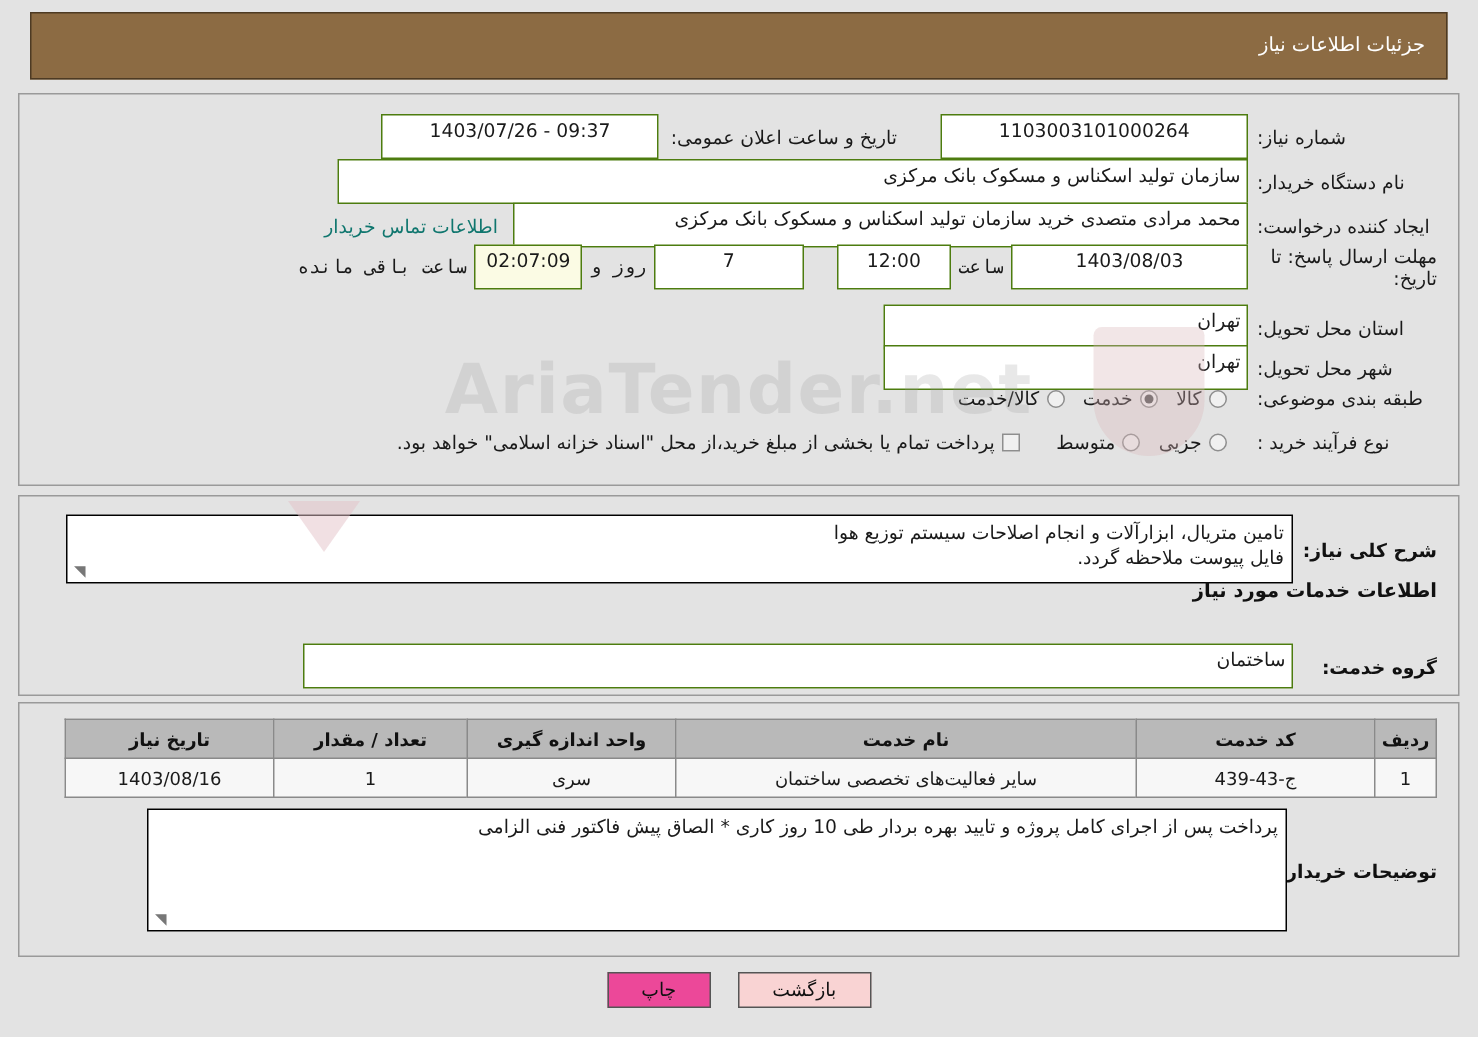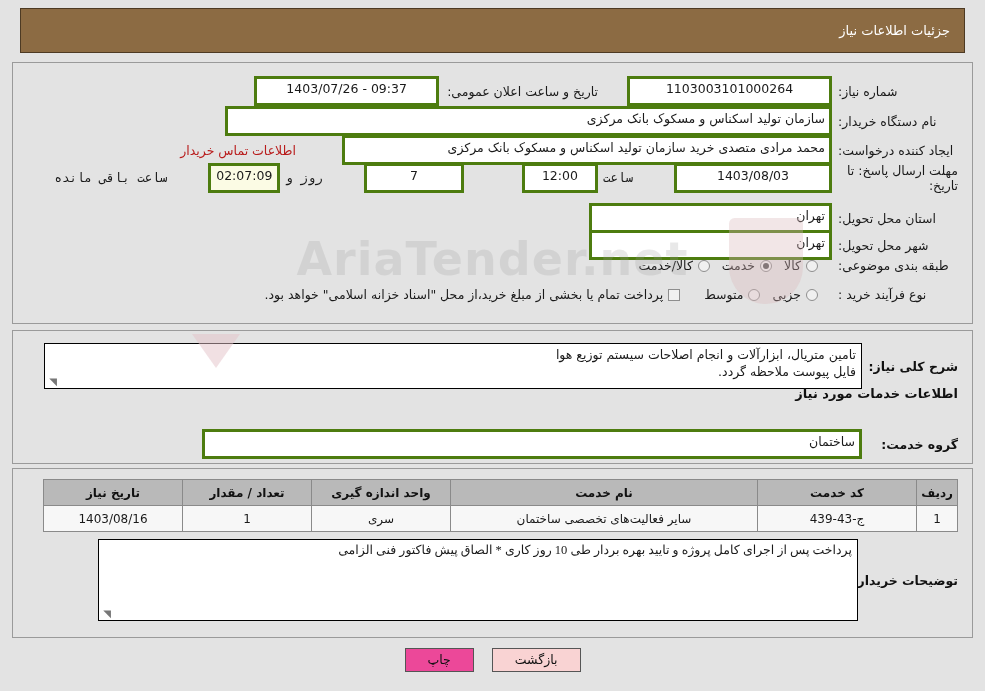--- a/index.html
+++ b/index.html
@@ -62,38 +62,37 @@
     text-align: left;
     white-space: nowrap;
   }
   .lbl-w {
     width: 120px;
     display: inline-block;
     text-align: left;
     padding-left: 6px;
   }
   .fld {
-    border: 3px solid #4d7c0f;
+    border: 1px solid #4d7c0f;
     background: #ffffff;
     height: 30px;
     line-height: 20px;
     font-size: 12.5px;
     color: #1a1a1a;
     box-sizing: border-box;
     padding: 0 4px;
     text-align: center;
     overflow: hidden;
     white-space: nowrap;
-    margin-left: 36px;
   }
   .fld.txt-right { text-align: right; }
   .fld.cream { background: #fbfbe4; }
 
   .link {
-    color: #b91c1c;
+    color: #0f766e;
     font-size: 12.5px;
     white-space: nowrap;
     cursor: pointer;
   }
   .inline-lbl { font-size: 12.5px; color: #1a1a1a; padding: 0 5px; font-family: Liberation Mono, monospace; }
 
   
   .radio {
     width: 12px;
     height: 12px;
@@ -367,21 +366,21 @@
           <td>سایر فعالیت‌های تخصصی ساختمان</td>
           <td>سری</td>
           <td>1</td>
           <td>1403/08/16</td>
         </tr>
       </tbody>
     </table>
 
     <div class="row" style="top:70px; right:14px;">
       <span class="bold-lbl" style="width:100px; display:inline-block; text-align:right;">توضیحات خریدار:</span>
-      <span class="ta" style="width:760px; height:82px;font-family:Liberation Serif, serif;">
+      <span class="ta" style="width:760px; height:82px;">
         <span style="display:block;">پرداخت پس از اجرای کامل پروژه و تایید بهره بردار طی 10 روز کاری * الصاق پیش فاکتور فنی الزامی</span>
         <span class="grip">◥</span>
       </span>
     </div>
 
   </div>
 
   <div class="btnbar">
     <div class="btn back">بازگشت</div>
     <div class="btn print">چاپ</div>

